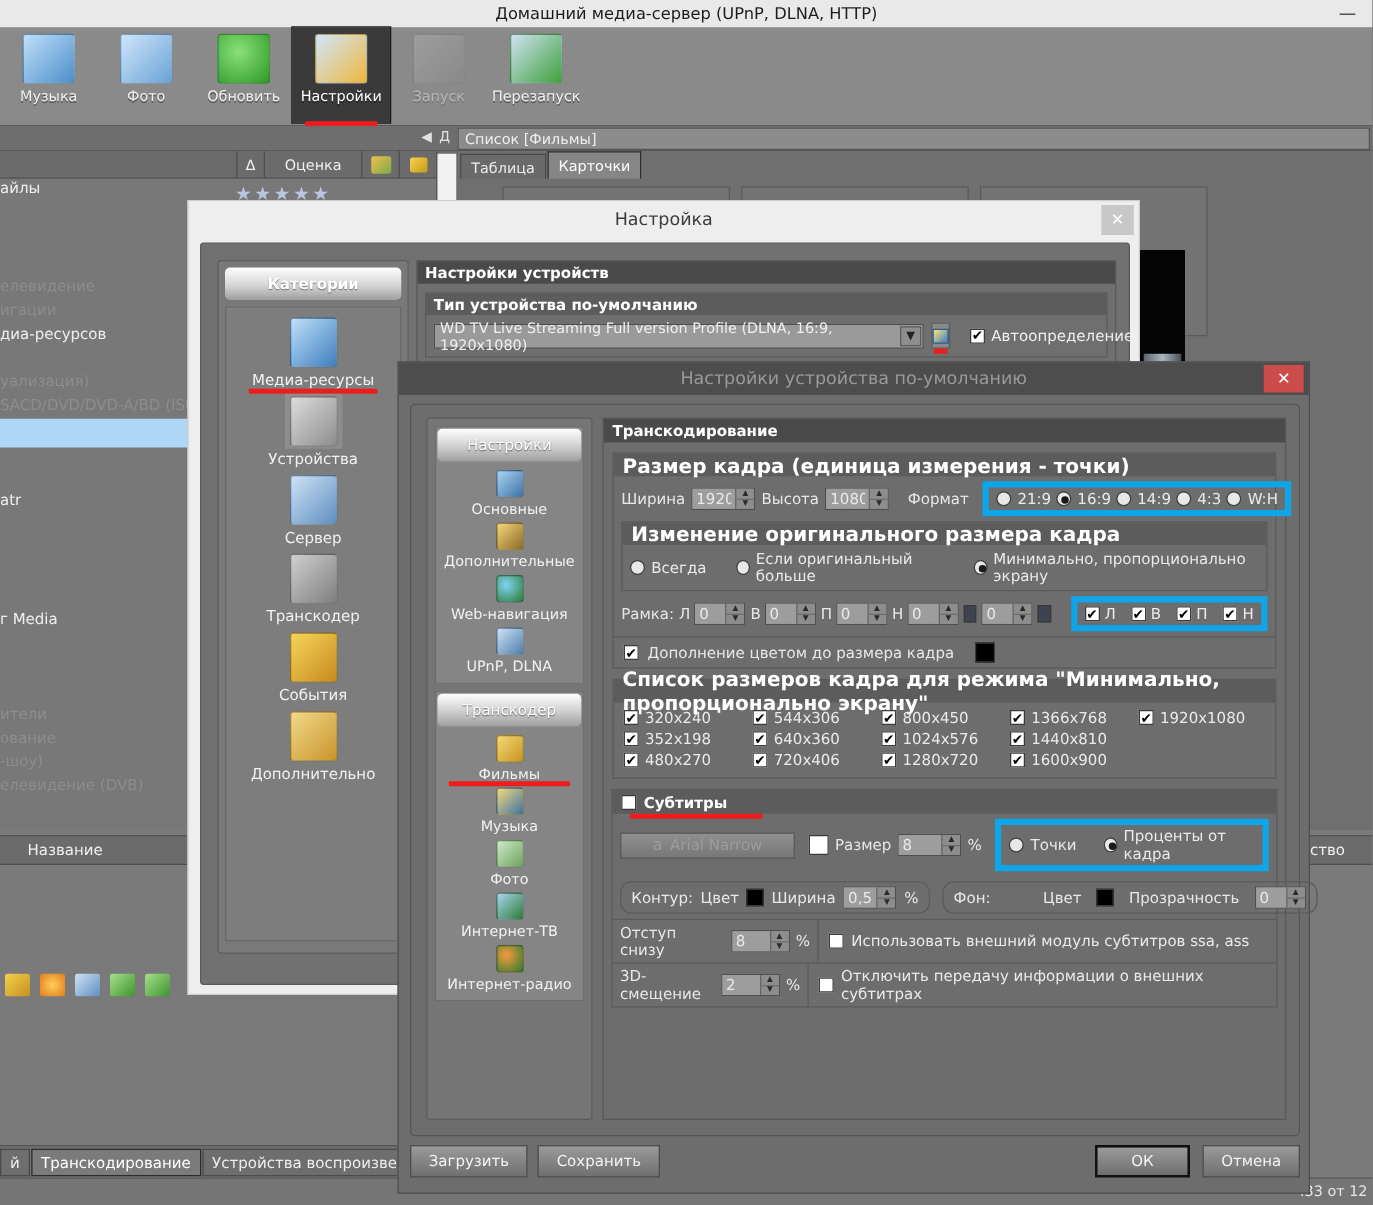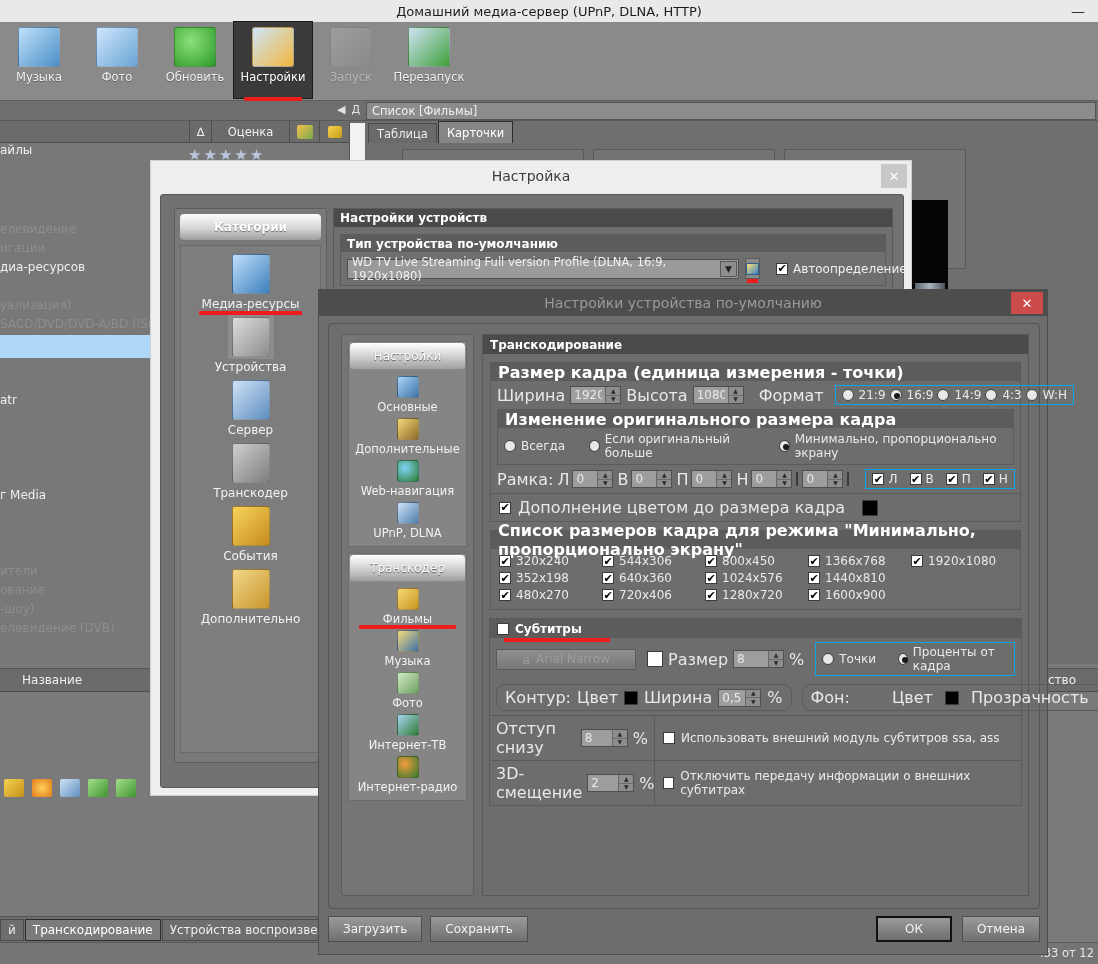--- a/index.html
+++ b/index.html
@@ -172,31 +172,31 @@
   .nav-lbl{font-size:11.5px;color:#f2f2f2;}
   .nav-ul{position:absolute;left:10px;right:10px;bottom:-3px;height:4px;background:#ee1c1c;border-radius:1px;}
 
   .trans-group{position:absolute;left:153px;top:10px;width:547px;height:562px;background:#6d6d6d;border:1px solid #585858;}
   .tg-title{background:#4a4a4a;height:19px;display:flex;align-items:center;padding-left:7px;font-size:12px;font-weight:bold;color:#fff;}
 
   .fieldset{margin:8px 7px;border:1px solid #5b5b5b;background:#6d6d6d;}
   .fs-title{background:#5c5c5c;height:18px;display:flex;align-items:center;padding-left:7px;font-size:16px;font-weight:bold;color:#fff;}
 
   .row{display:flex;align-items:center;gap:5px;padding:4px 6px;}
-  .lbl{font-size:16px;color:#e8e8e8;}
+  .lbl{font-size:12px;color:#e8e8e8;}
   .spin{display:flex;align-items:stretch;height:18px;border:1px solid #4f4f4f;background:#9d9d9d;}
   .spin input{
     border:none;background:#9d9d9d;color:#e9e9e9;font-size:12px;padding:0 3px;height:16px;width:34px;
     font-family:"DejaVu Sans","Liberation Sans",sans-serif;outline:none;
   }
   .spin-btns{width:15px;display:flex;flex-direction:column;background:#8d8d8d;border-left:1px solid #666;}
   .spin-btns div{flex:1;display:flex;align-items:center;justify-content:center;font-size:6px;color:#2a2a2a;line-height:1;}
   .spin-btns div:first-child{border-bottom:1px solid #6d6d6d;}
 
-  .inset{border:1px solid #0ea5e9;display:flex;align-items:center;gap:4px;padding:2px 6px;}
+  .inset{border:5px solid #0ea5e9;display:flex;align-items:center;gap:4px;padding:2px 6px;}
   .radio{width:12px;height:12px;border-radius:50%;background:#e8e8e8;border:1px solid #3f3f3f;display:inline-block;position:relative;}
   .radio.on::after{content:"";position:absolute;left:3px;top:3px;width:6px;height:6px;border-radius:50%;background:#1a1a1a;}
   .cbx{width:12px;height:12px;background:#fff;border:1px solid #3b3b3b;display:inline-flex;align-items:center;justify-content:center;
        font-size:11px;color:#000;line-height:1;}
   .cbx.off{color:transparent;}
   .swatch{width:14px;height:14px;border:1px solid #3a3a3a;display:inline-block;}
 
   .sizes{display:grid;grid-template-columns:repeat(5,1fr);gap:3px 0;padding:5px 6px 7px 8px;}
   .sz{display:flex;align-items:center;gap:5px;font-size:12px;color:#eaeaea;}
 

